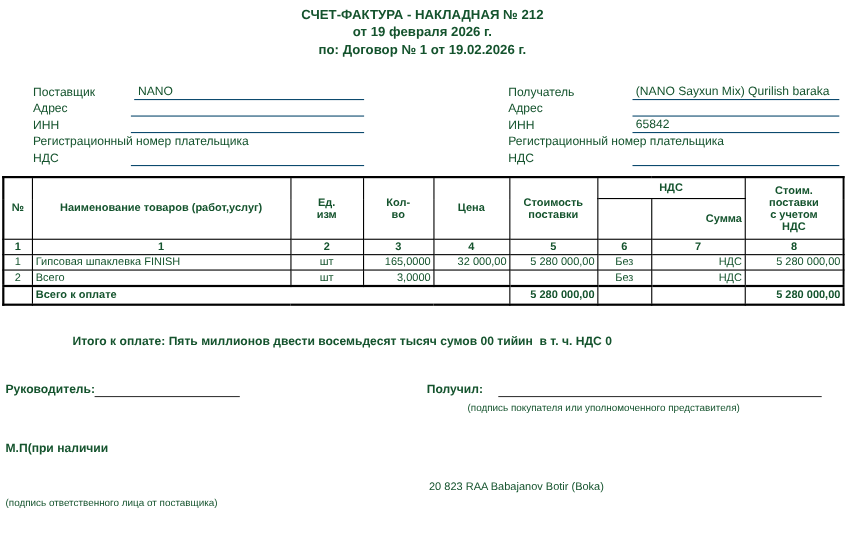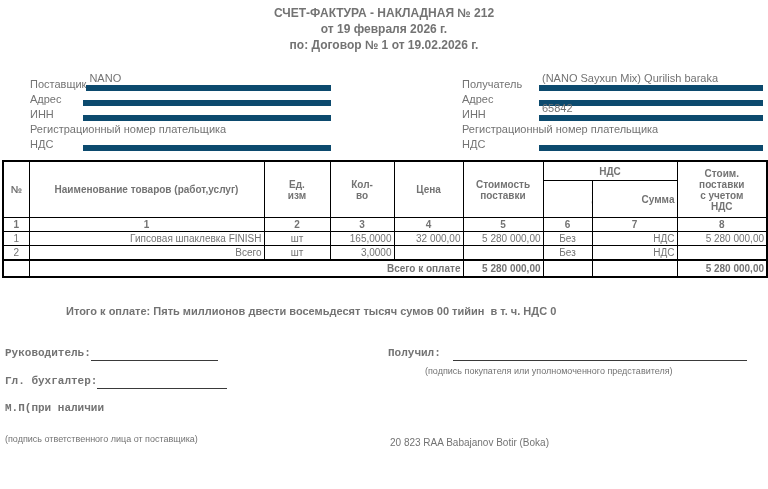--- a/index.html
+++ b/index.html
@@ -1,50 +1,50 @@
 <!DOCTYPE html>
 <html><head>
 <meta charset="utf-8">
 <style>
   html,body{margin:0;padding:0;background:#fff;}
   .page{
     position:relative;width:768px;height:489px;background:#ffffff;
-    font-family:"Liberation Sans",sans-serif;color:#737373;overflow:hidden;
+    font-family:"Liberation Sans",sans-serif;color:#14532d;overflow:hidden;
   }
   
   .title{position:absolute;top:5px;left:0;width:768px;text-align:center;
     font-weight:bold;font-size:12px;line-height:16px;}
   
   .party{position:absolute;top:76px;font-size:11px;}
   .party.left{left:30px;width:301px;}
   .party.right{left:462px;width:301px;}
   .frow{display:flex;align-items:flex-end;height:15px;}
   .flabel{white-space:pre;line-height:13px;margin-top:40px;}
   .party.left .flabel{min-width:53px;}
   .party.right .flabel{min-width:77px;}
-  .fill{flex:1;border-bottom:6px solid #0c4a6e;line-height:13px;padding-left:3px;white-space:pre;overflow:hidden;}
+  .fill{flex:1;border-bottom:1px solid #0c4a6e;line-height:13px;padding-left:3px;white-space:pre;overflow:hidden;margin-left:36px;}
   .fill.no-line{border-bottom:none;}
   
   .tbl-wrap{position:absolute;top:160px;left:2px;}
   table{border-collapse:collapse;table-layout:fixed;width:764px;font-size:10px;}
   th,td{border:1px solid #000;padding:0 2px;overflow:hidden;vertical-align:middle;}
   table{border:2px solid #000;}
   th{font-weight:bold;text-align:center;white-space:pre-line;line-height:11px;padding:1px 1px;}
   .head-nums td{text-align:center;font-weight:bold;height:13px;line-height:12px;}
   .item td{height:13px;line-height:12px;}
   .total-row td{border-top:2px solid #000;font-weight:bold;height:15px;line-height:13px;}
-  .ta-l{text-align:right;padding-left:18px;}
+  .ta-l{text-align:left;padding-left:3px;}
   .ta-c{text-align:center;}
   .ta-r{text-align:right;padding-right:2px;}
   .h-nds{height:16px;}
   .h-sub{height:34px;padding-left:48px;}
   
   .summary{position:absolute;top:305px;left:30px;font-weight:bold;font-size:11px;white-space:pre-wrap;margin-left:36px;}
   
-  .sigrow{position:absolute;display:flex;align-items:flex-start;font-size:11px;font-family:Liberation Mono, monospace;}
+  .sigrow{position:absolute;display:flex;align-items:center;font-size:11px;}
   .sig-label{font-weight:bold;white-space:pre;line-height:13px;}
   .sig-line{flex:1;border-bottom:1px solid #3a3a3a;height:13px;}
   .signote{position:absolute;font-size:9px;line-height:11px;white-space:pre;}
   .agent{position:absolute;font-size:10px;white-space:pre;}
 </style>
 </head>
 <body>
 
 <div class="page">
 
@@ -179,30 +179,26 @@
       </table>
   </div>
 
   <div class="summary">Итого к оплате: Пять миллионов двести восемьдесят тысяч сумов 00 тийин  в т. ч. НДС 0</div>
 
   <div class="sigrow" style="top:347px;left:5px;width:213px;">
     <span class="sig-label">Руководитель:</span>
     <span class="sig-line"></span>
   </div>
 
-  <div class="sigrow" style="top:375px;left:5px;width:222px;">
-    <span class="sig-label">Гл. бухгалтер:</span>
-    <span class="sig-line"></span>
-  </div>
 
   <div class="sigrow" style="top:402px;left:5px;">
     <span class="sig-label">М.П(при наличии</span>
   </div>
 
-  <div class="signote" style="top:434px;left:5px;">(подпись ответственного лица от поставщика)</div>
+  <div class="signote" style="top:452px;left:5px;">(подпись ответственного лица от поставщика)</div>
 
   <div class="sigrow" style="top:347px;left:388px;width:359px;">
     <span class="sig-label" style="min-width:65px;">Получил:</span>
     <span class="sig-line"></span>
   </div>
   <div class="signote" style="top:366px;left:425px;">(подпись покупателя или уполномоченного представителя)</div>
 
   <div class="agent" style="top:437px;left:390px;">20 823 RAA Babajanov Botir (Boka)</div>
 
 </div>

